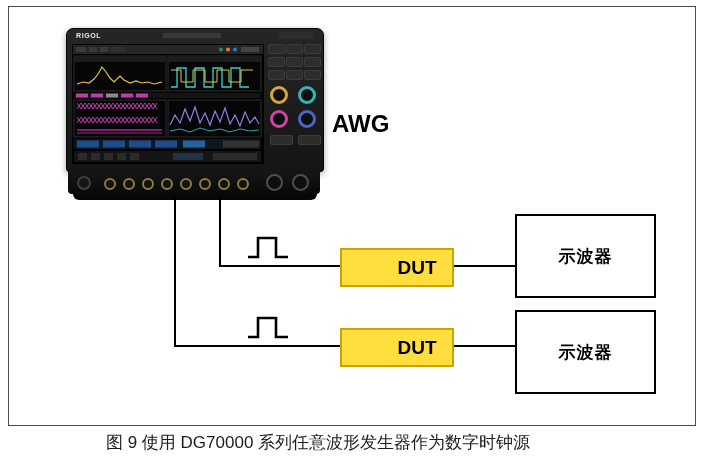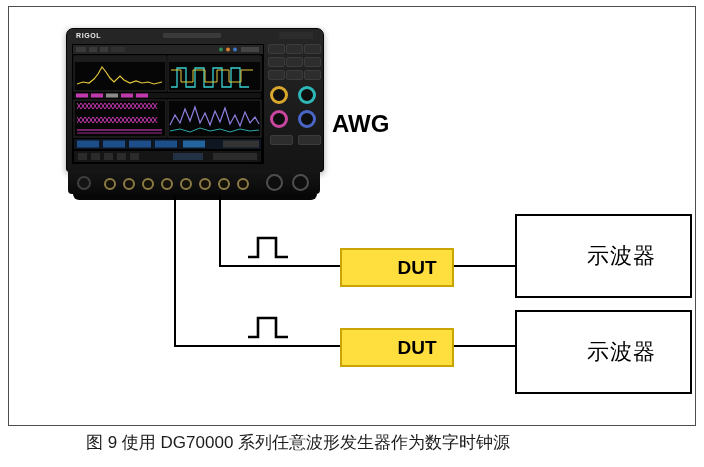--- a/index.html
+++ b/index.html
@@ -19,27 +19,27 @@
 
   .pulse1{left:246px;top:233px;}
   .pulse2{left:246px;top:313px;}
 
   .dut{width:70px;height:35px;background:var(--dut-fill,#ffdf3d);border:2px solid var(--dut-border,#c9a402);
        display:flex;align-items:center;justify-content:center;font-weight:bold;font-size:19px;color:#000;padding-left:40px;}
   .dut1{left:340px;top:248px;}
   .dut2{left:340px;top:328px;}
 
   .scope{width:137px;height:80px;background:#fff;border:2px solid var(--scope-border,#000);
-         display:flex;align-items:center;justify-content:center;font-weight:normal;font-size:22px;color:#000;letter-spacing:1px;padding-left:36px;}
+         display:flex;align-items:center;justify-content:center;font-weight:bold;font-size:17px;color:#000;letter-spacing:1px;}
   .scope1{left:515px;top:214px;}
   .scope2{left:515px;top:310px;}
 
   .awg-label{left:332px;top:110px;font-weight:bold;font-size:24px;color:#000;}
 
-  .caption{left:0;top:431px;width:596px;text-align:center;font-size:17px;color:#1c1c1c;}
+  .caption{left:0;top:431px;width:596px;text-align:center;font-size:17px;color:#1c1c1c;padding-left:20px;}
 
   
   .device{left:66px;top:28px;width:258px;height:172px;}
   .device-body{position:absolute;left:0;top:0;width:256px;height:142px;background:linear-gradient(#262626,#141414);
                border:1px solid #050505;border-radius:7px 7px 3px 3px;box-shadow:0 2px 6px rgba(0,0,0,.35);}
   .brand{position:absolute;left:9px;top:3px;font-size:7px;font-weight:bold;color:#e8e8e8;letter-spacing:.6px;}
   .bezel-center{position:absolute;left:96px;top:4px;width:58px;height:5px;background:#3a3a3a;border-radius:1px;}
   .bezel-right{position:absolute;left:212px;top:3px;width:34px;height:7px;background:#2c2c2c;border-radius:1px;}
   .screenwrap{position:absolute;left:5px;top:15px;width:190px;height:118px;background:#000;border:1px solid #000;}
   .controls{position:absolute;left:201px;top:15px;width:54px;height:120px;}

